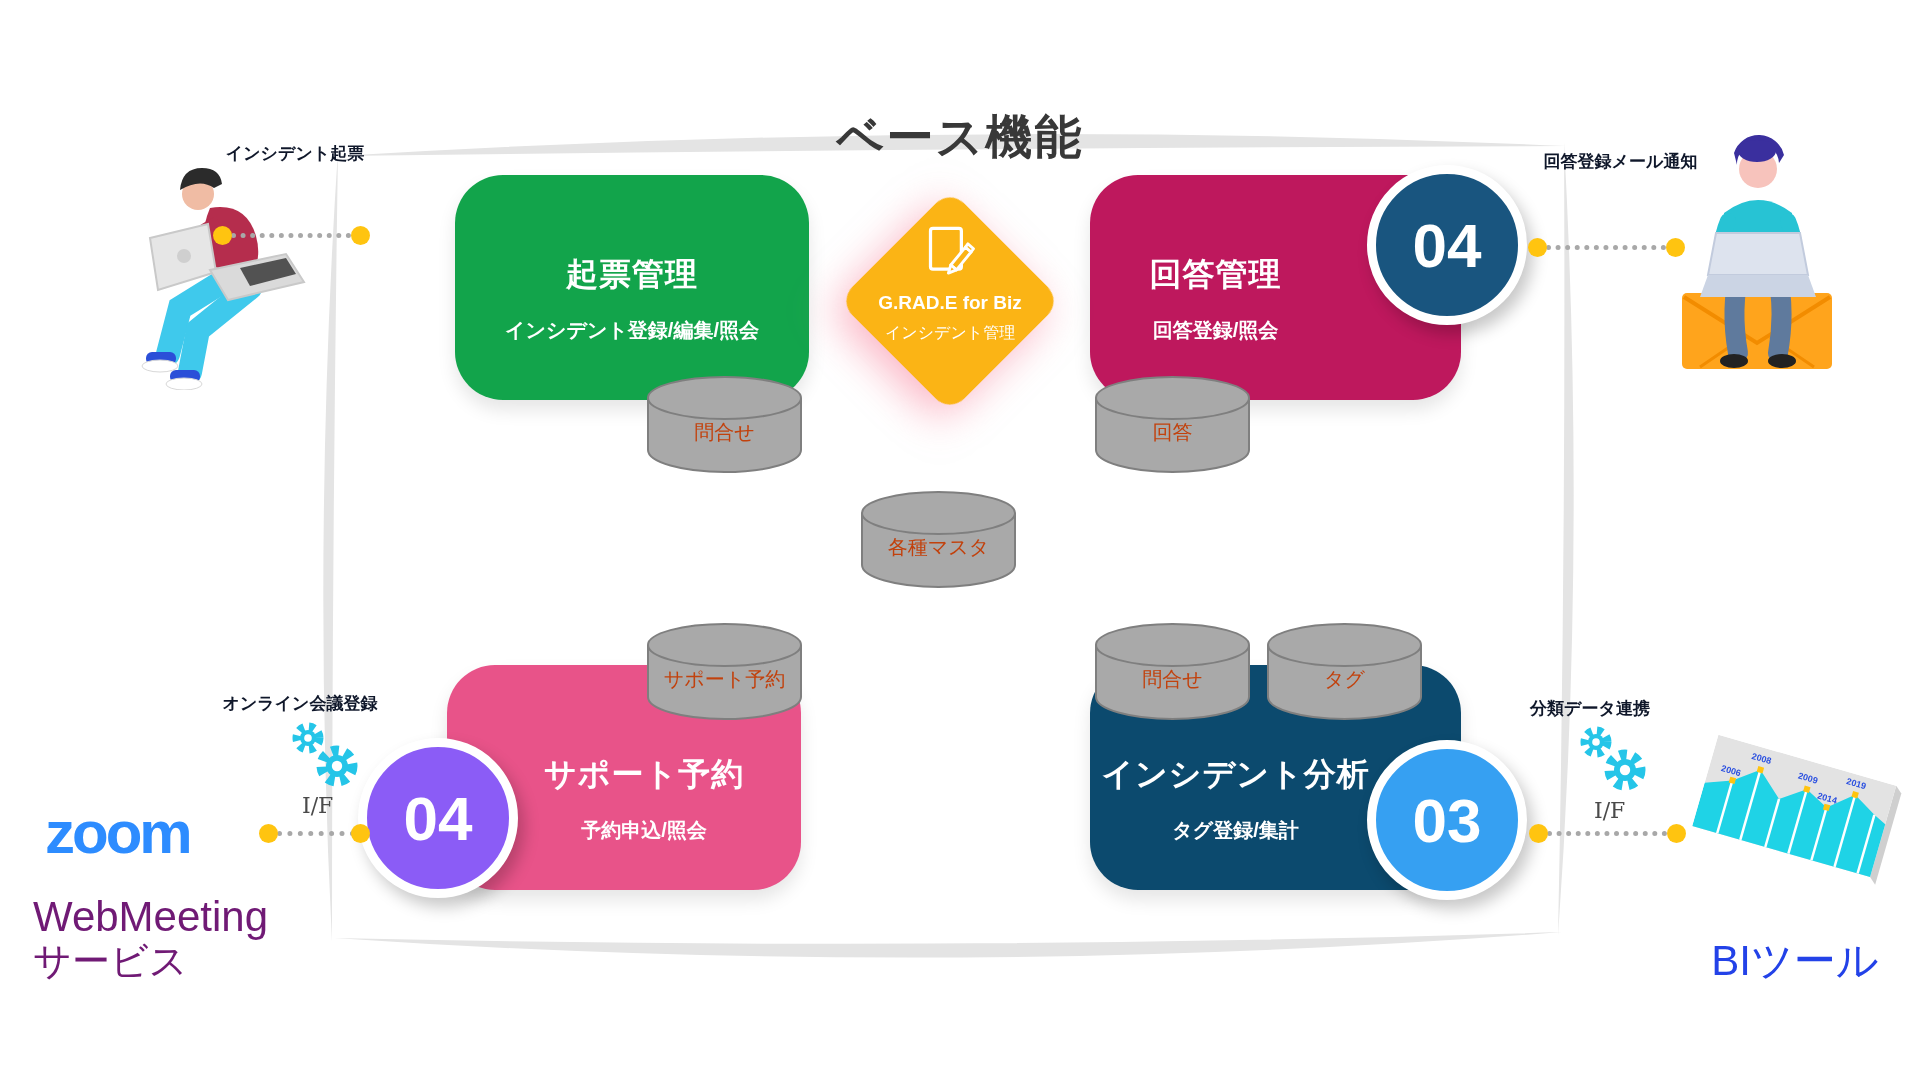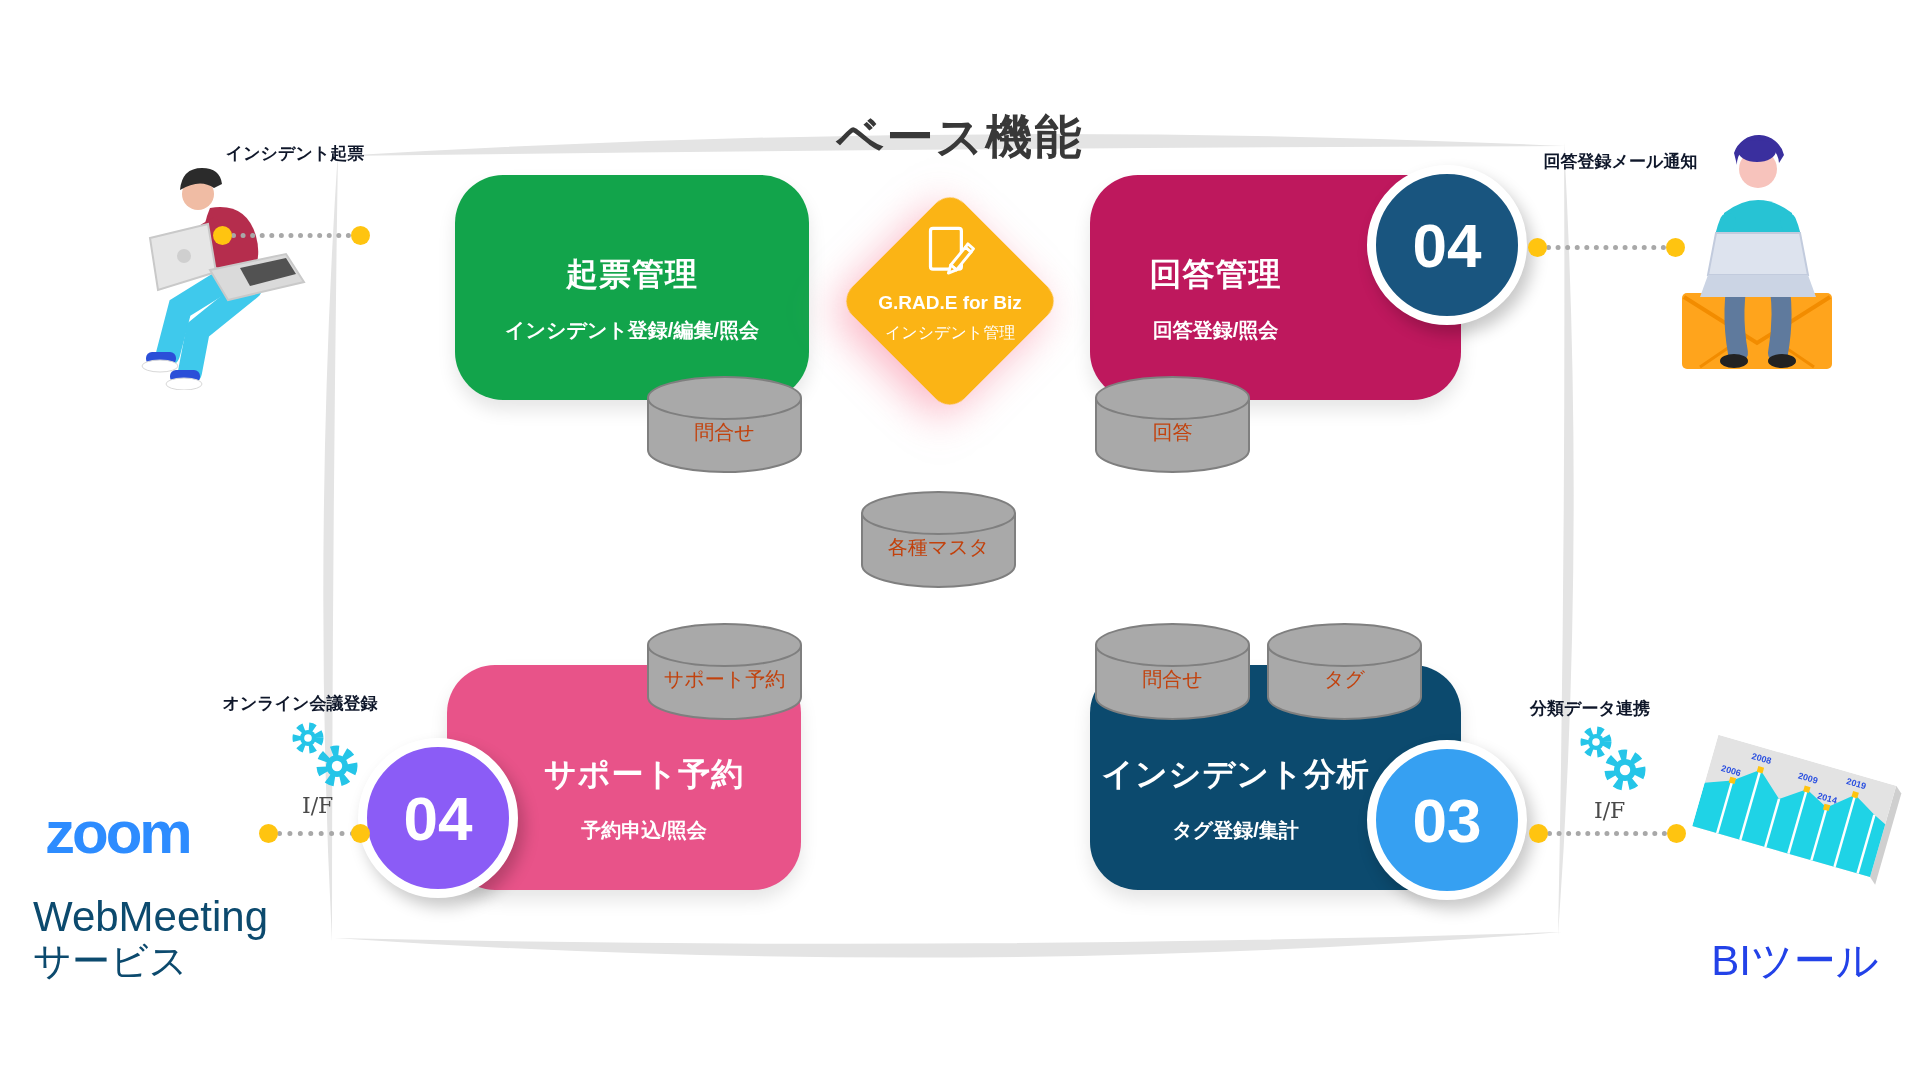--- a/index.html
+++ b/index.html
@@ -69,21 +69,21 @@
   .corner-label { position:absolute; font-size:17px; font-weight:600; color:#0f172a; z-index:6;
     text-align:center; }
   .if-label { position:absolute; font-size:22px; color:#4a4a4a; z-index:6;
     font-family:"DejaVu Serif", serif; }
 
   .gears { position:absolute; z-index:6; }
 
   
   .zoom-logo { position:absolute; left:45px; top:798px; font-size:60px; font-weight:700;
     color:#2D8CFF; letter-spacing:-3px; z-index:6; }
-  .webmeeting { position:absolute; left:33px; top:893px; color:#0c4a6e; z-index:6; line-height:1.12; }
+  .webmeeting { position:absolute; left:33px; top:893px; color:#701a75; z-index:6; line-height:1.12; }
   .webmeeting .wm1 { font-size:42px; }
   .webmeeting .wm2 { font-size:38px; }
   .bi-tool { position:absolute; left:1695px; top:933px; width:200px; text-align:center;
     font-size:42px; color:#2342E8; z-index:6; }
   .bi-chart { position:absolute; left:1698px; top:760px; width:200px; height:120px;
     transform:rotate(16deg); z-index:5; }
 
   .person { position:absolute; z-index:2; }
   .p1 { left:88px; top:150px; }
   .p2 { left:1678px; top:125px; }

